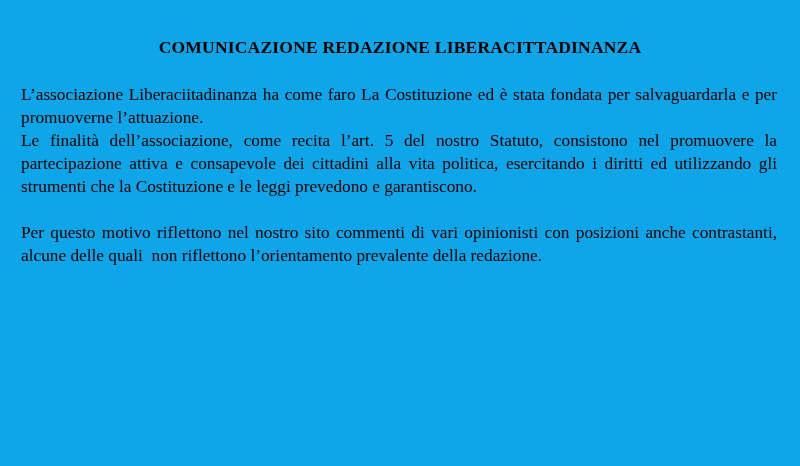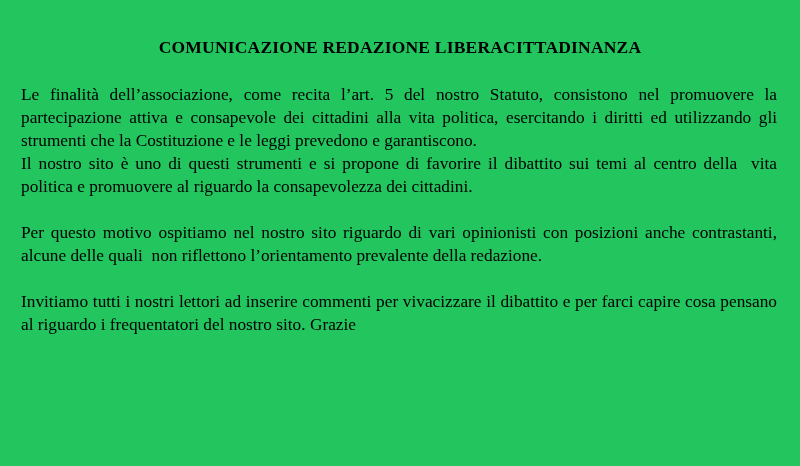--- a/index.html
+++ b/index.html
@@ -4,21 +4,21 @@
 <style>
   html, body {
     margin: 0;
     padding: 0;
     background: #ffffff;
   }
   .page {
     position: relative;
     width: 800px;
     height: 466px;
-    background: #22c55e;
+    background: #0ea5e9;
     color: #000000;
     font-family: "Liberation Serif", "DejaVu Serif", serif;
     overflow: hidden;
     box-sizing: border-box;
   }
   .doc-title {
     margin: 0;
     padding-top: 36px;
     font-size: 17.5px;
     line-height: 23px;
@@ -41,23 +41,22 @@
     margin-top: 23px;           
   }
 </style>
 </head>
 <body>
 
 <div class="page">
   <h1 class="doc-title">COMUNICAZIONE REDAZIONE LIBERACITTADINANZA</h1>
 
   <div class="doc-body">
+    <p class="para">L’associazione Liberaciitadinanza ha come faro La Costituzione ed è stata fondata per salvaguardarla e per promuoverne l’attuazione.</p>
 
     <p class="para">Le finalità dell’associazione, come recita l’art. 5 del nostro Statuto, consistono nel promuovere la partecipazione attiva e consapevole dei cittadini alla vita politica, esercitando i diritti ed utilizzando gli strumenti che la Costituzione e le leggi prevedono e garantiscono.</p>
 
-    <p class="para">Il nostro sito è uno di questi strumenti e si propone di favorire il dibattito sui temi al centro della  vita politica e promuovere al riguardo la consapevolezza dei cittadini.</p>
 
-    <p class="para gap">Per questo motivo ospitiamo nel nostro sito riguardo di vari opinionisti con posizioni anche contrastanti, alcune delle quali  non riflettono l’orientamento prevalente della redazione.</p>
+    <p class="para gap">Per questo motivo riflettono nel nostro sito commenti di vari opinionisti con posizioni anche contrastanti, alcune delle quali  non riflettono l’orientamento prevalente della redazione.</p>
 
 
-    <p class="para gap">Invitiamo tutti i nostri lettori ad inserire commenti per vivacizzare il dibattito e per farci capire cosa pensano al riguardo i frequentatori del nostro sito. Grazie</p>
   </div>
 </div>
 
 </body></html>

